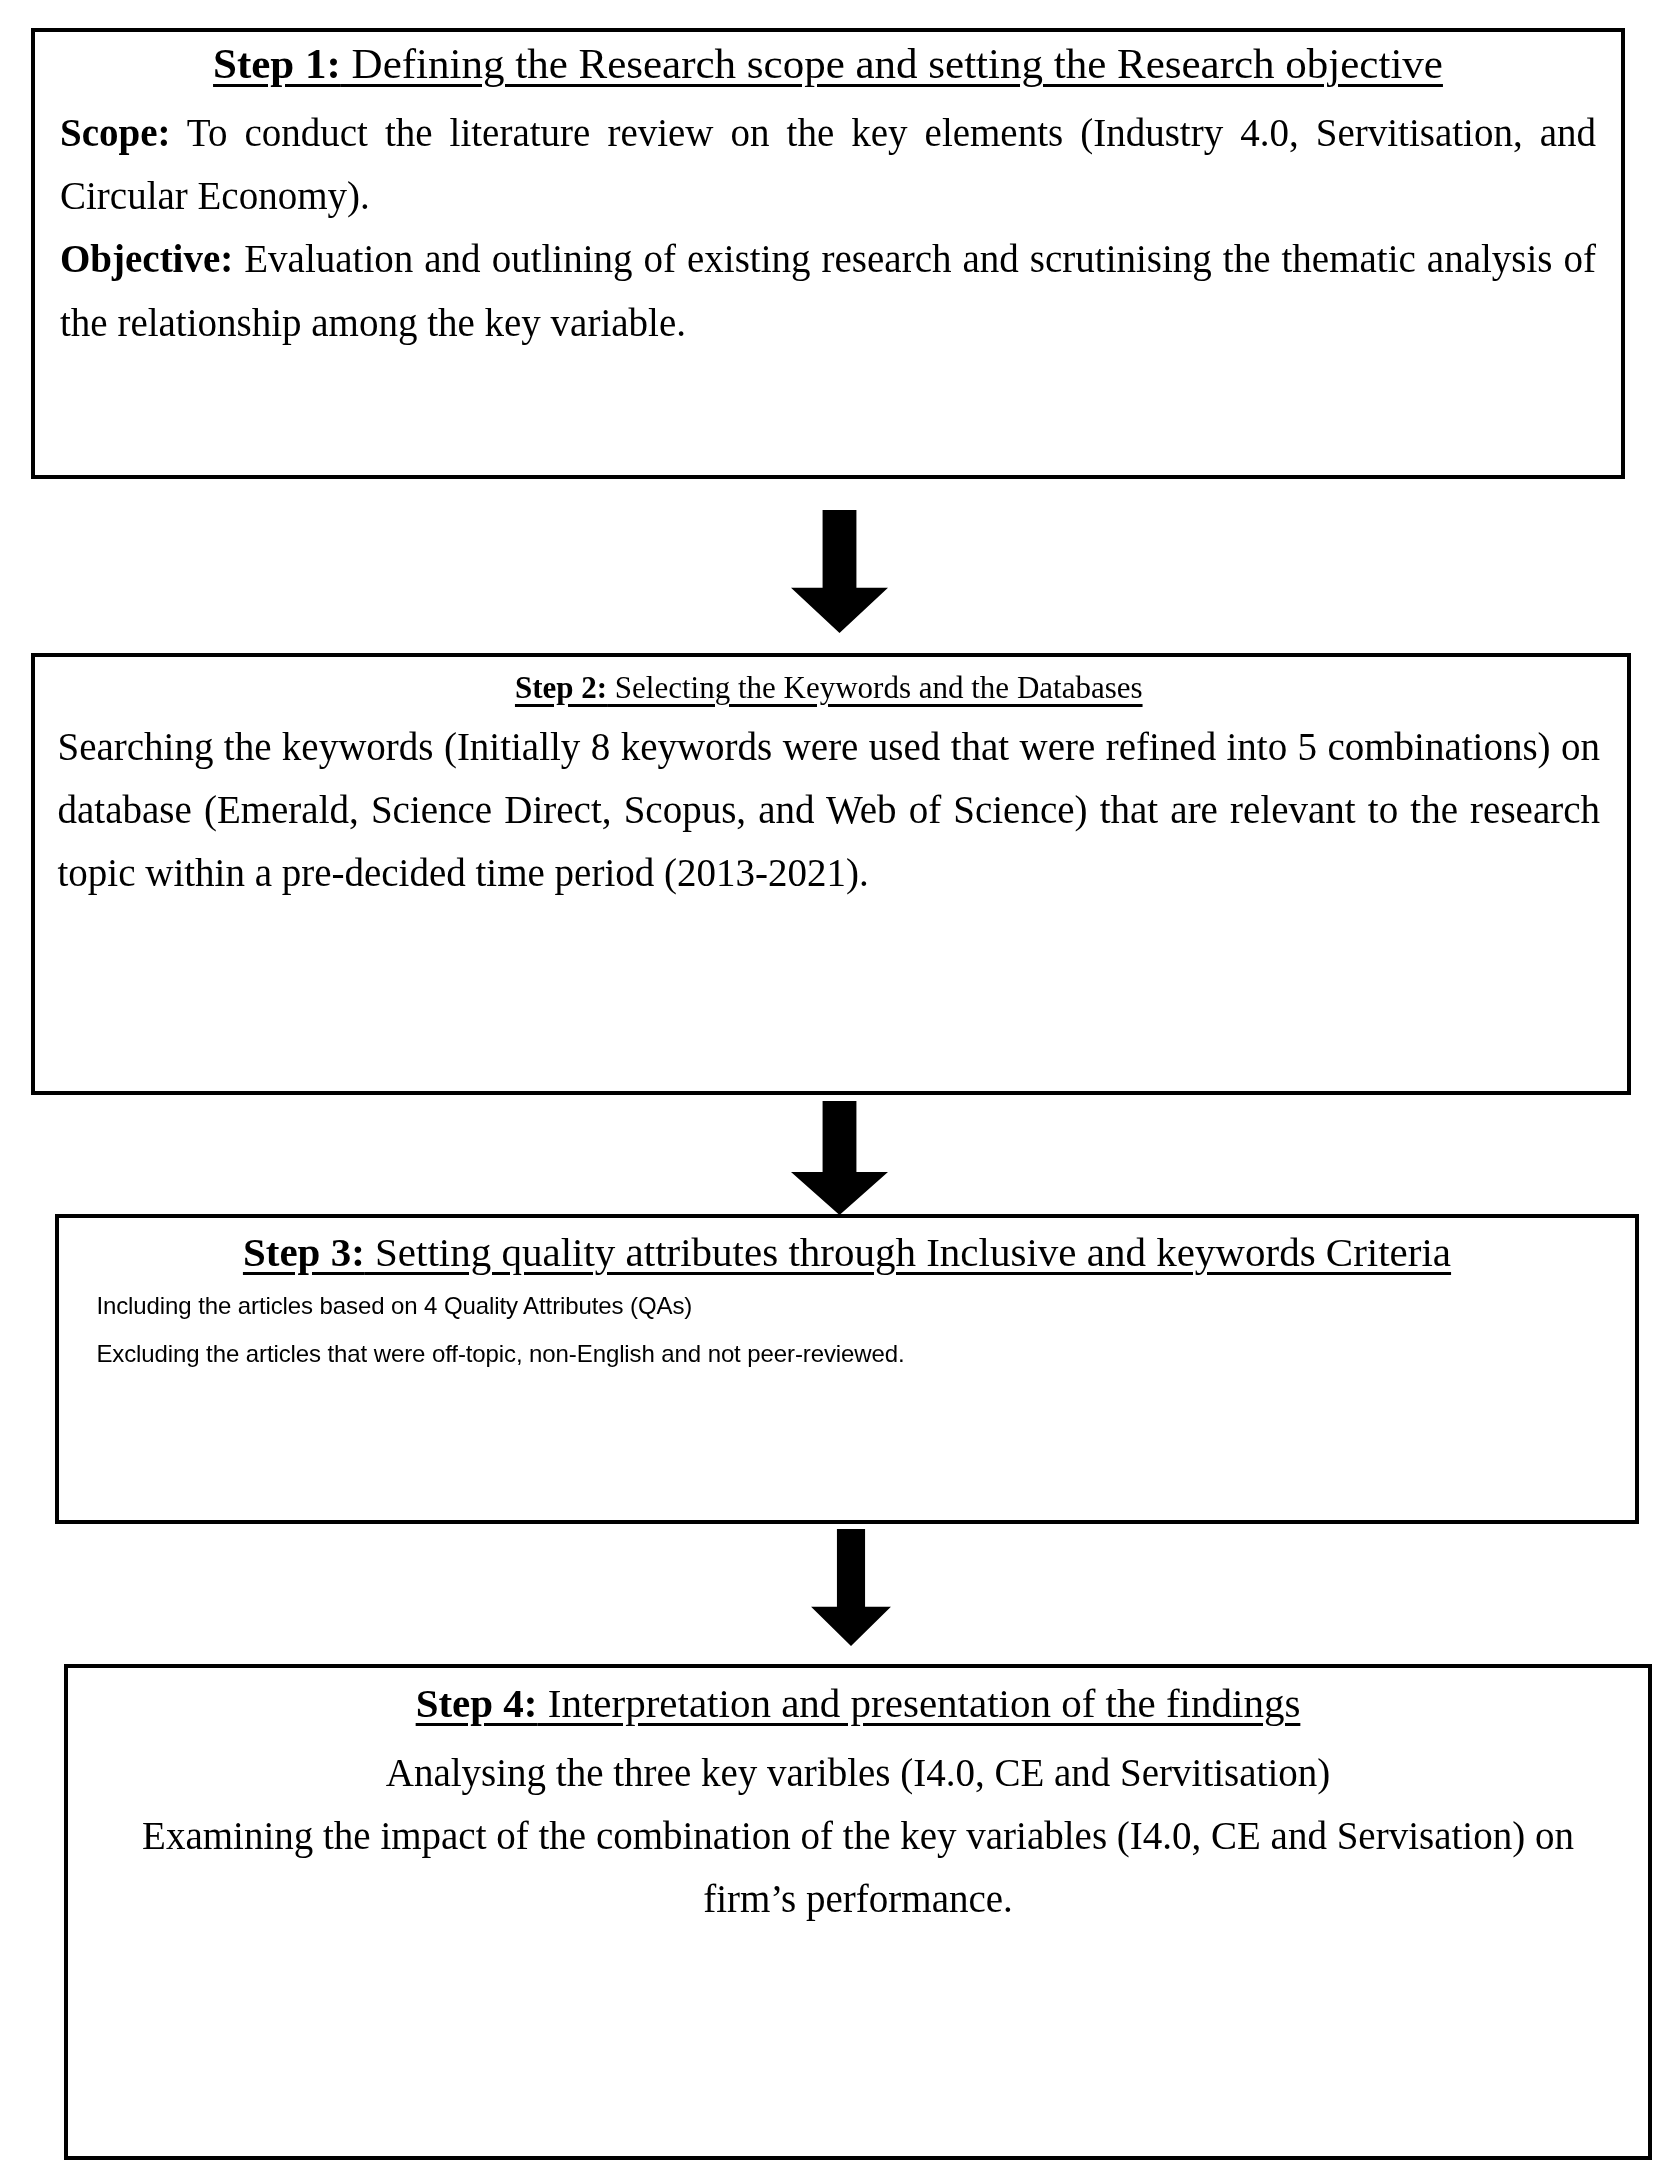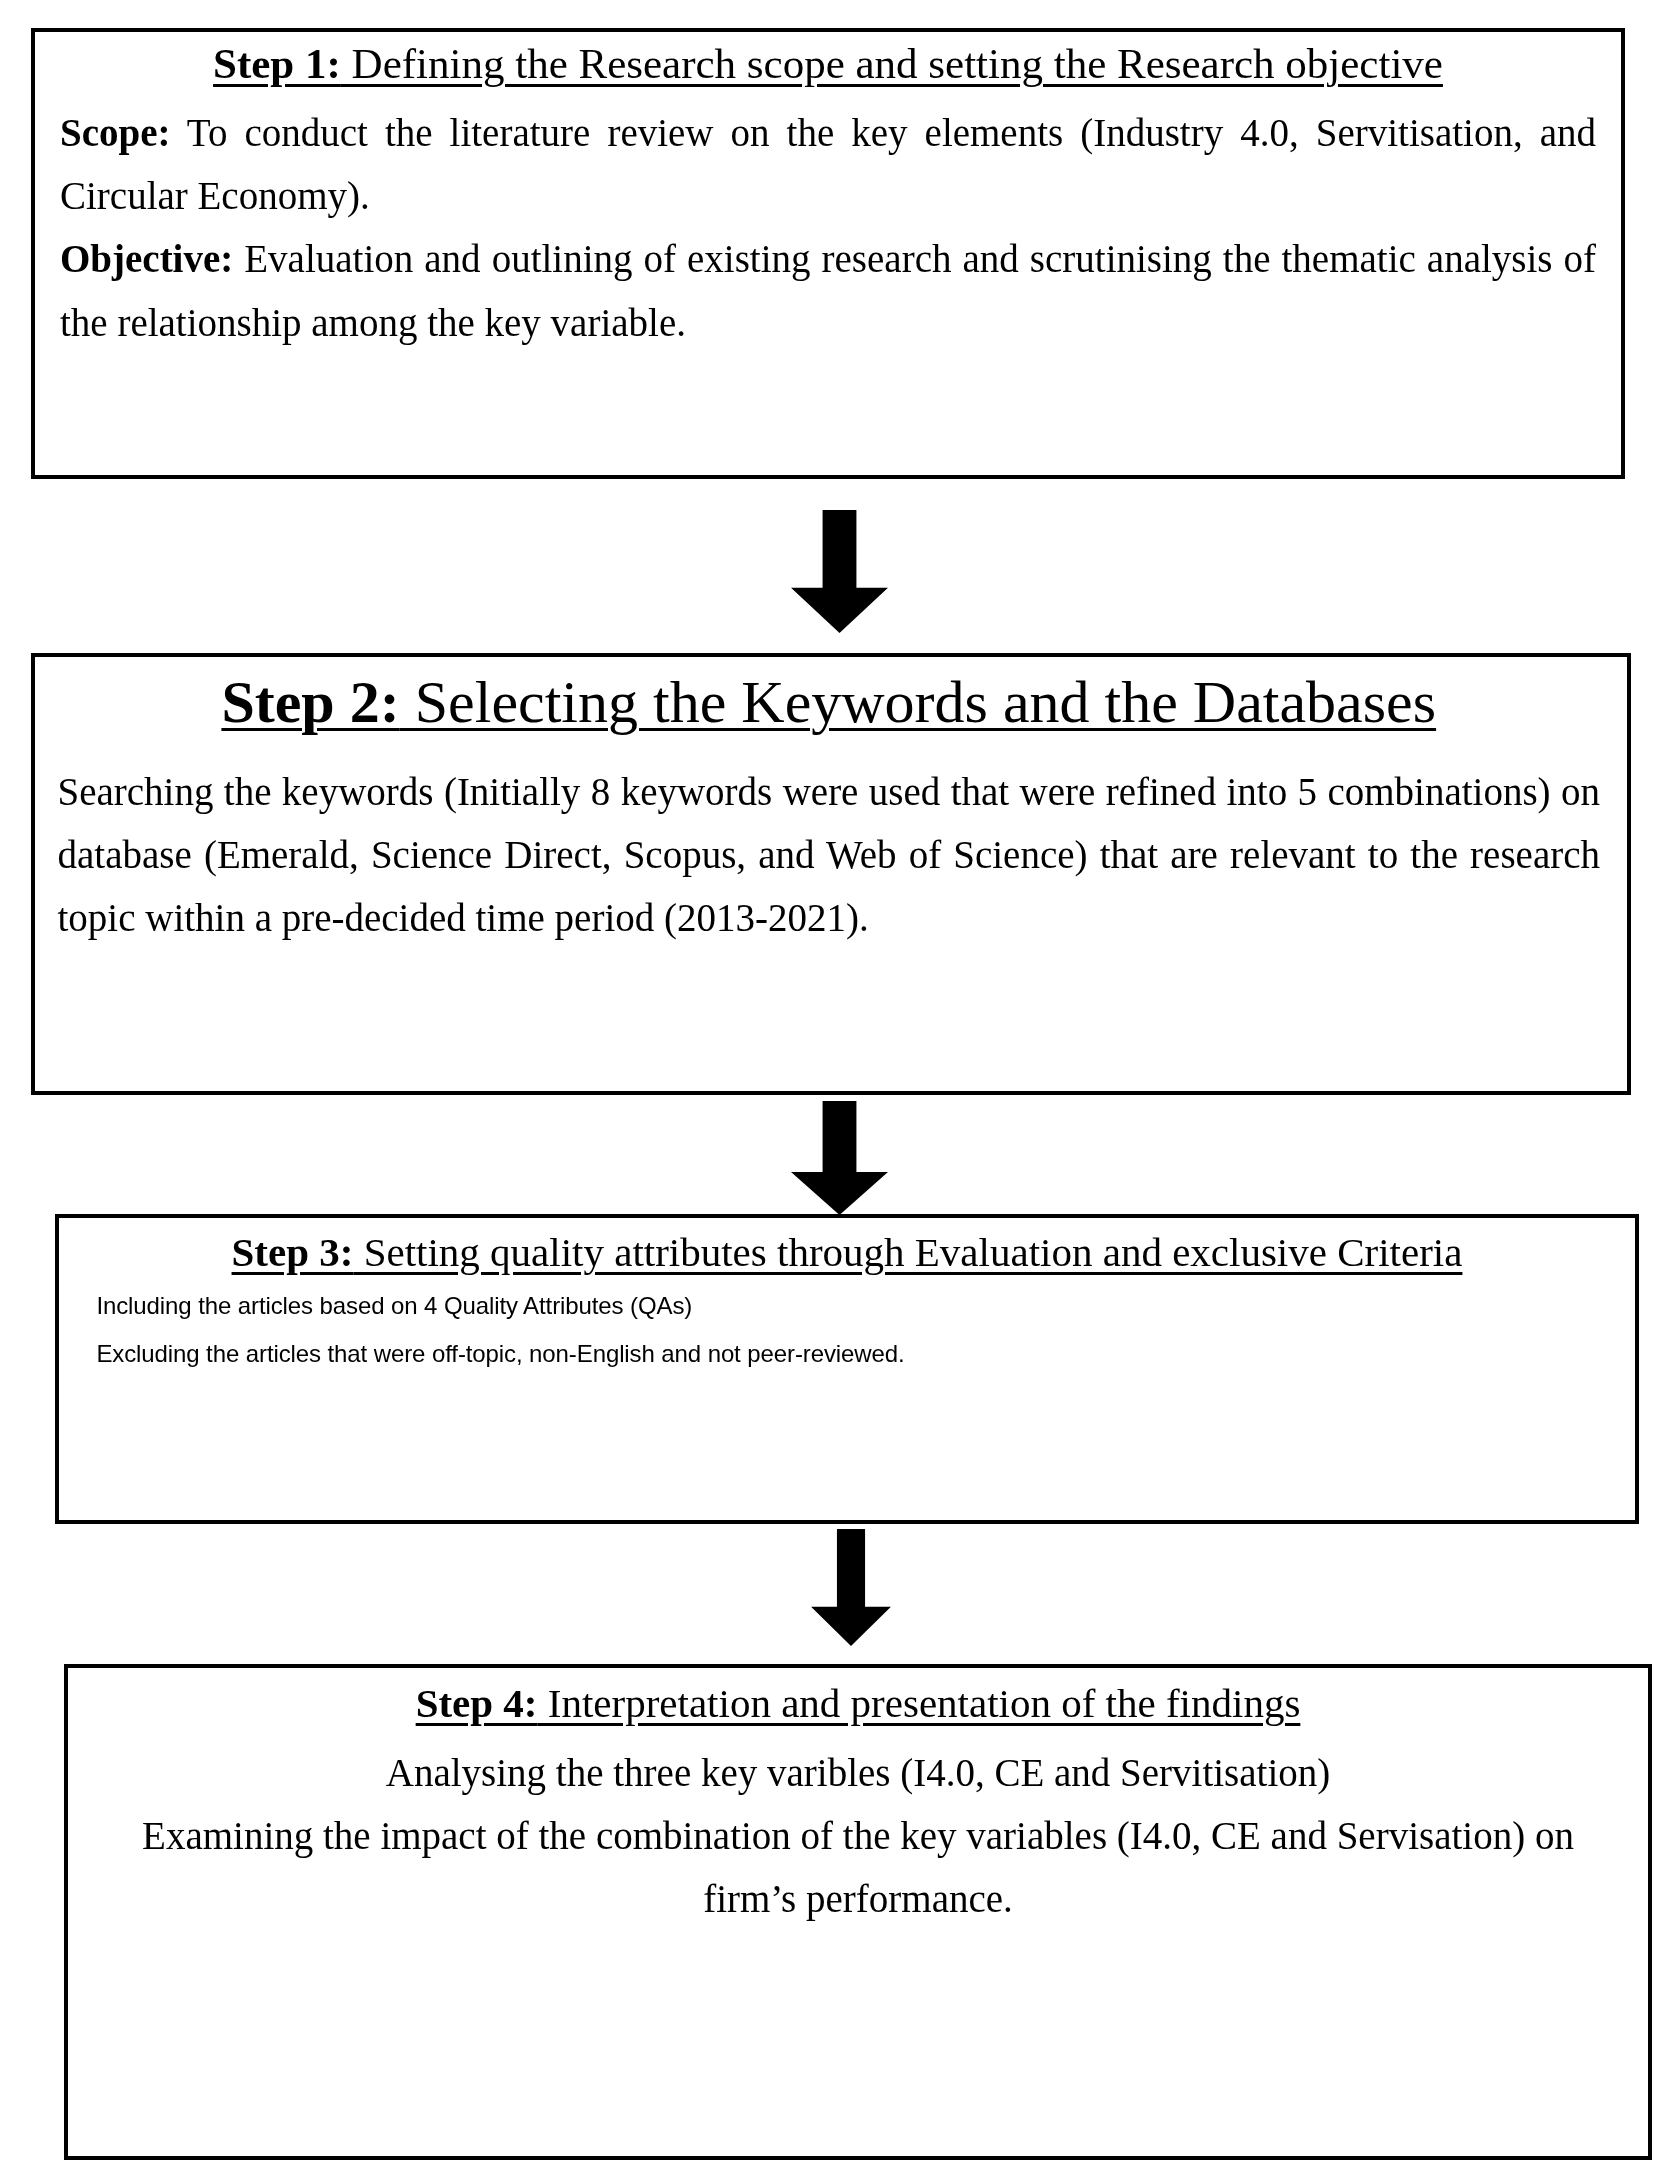--- a/index.html
+++ b/index.html
@@ -80,21 +80,21 @@
   .arrow svg { display: block; }
 
   
   #box2 {
     left: 31px;
     top: 653px;
     width: 1600px;
     height: 442px;
     padding: 14.6px 27px 0 22.5px;
   }
-  #box2 .step-title { font-size: 60px; margin-bottom: 28px; }
+  #box2 .step-title { font-size: 31px; margin-bottom: 12px; }
 
   
   #box3 {
     left: 55px;
     top: 1214px;
     width: 1584px;
     height: 310px;
     padding: 13.5px 25px 0 25px;
   }
   #box3 .step-title { font-size: 41px; margin-bottom: 18px; }
@@ -151,21 +151,21 @@
   </div>
 
   <div class="arrow" id="arrow2">
     <svg width="97" height="114" viewBox="0 0 172 202">
       <polygon points="56,0 116,0 116,126 172,126 86,202 0,126 56,126" fill="#000000"></polygon>
     </svg>
   </div>
 
   <div class="step-box" id="box3">
     <div class="step-title">
-      <span class="u"><span class="num">Step 3:</span><span class="rest-regular"> Setting quality attributes through Evaluation and exclusive Criteria</span></span>
+      <span class="u"><span class="num">Step 3:</span><span class="rest-regular"> Setting quality attributes through Inclusive and keywords Criteria</span></span>
     </div>
     <p class="sans-line">Including the articles based on 4 Quality Attributes (QAs)</p>
     <p class="sans-line">Excluding the articles that were off-topic, non-English and not peer-reviewed.</p>
   </div>
 
   <div class="arrow" id="arrow3">
     <svg width="80" height="117" viewBox="0 0 142 208">
       <polygon points="46,0 96,0 96,138 142,138 71,208 0,138 46,138" fill="#000000"></polygon>
     </svg>
   </div>

